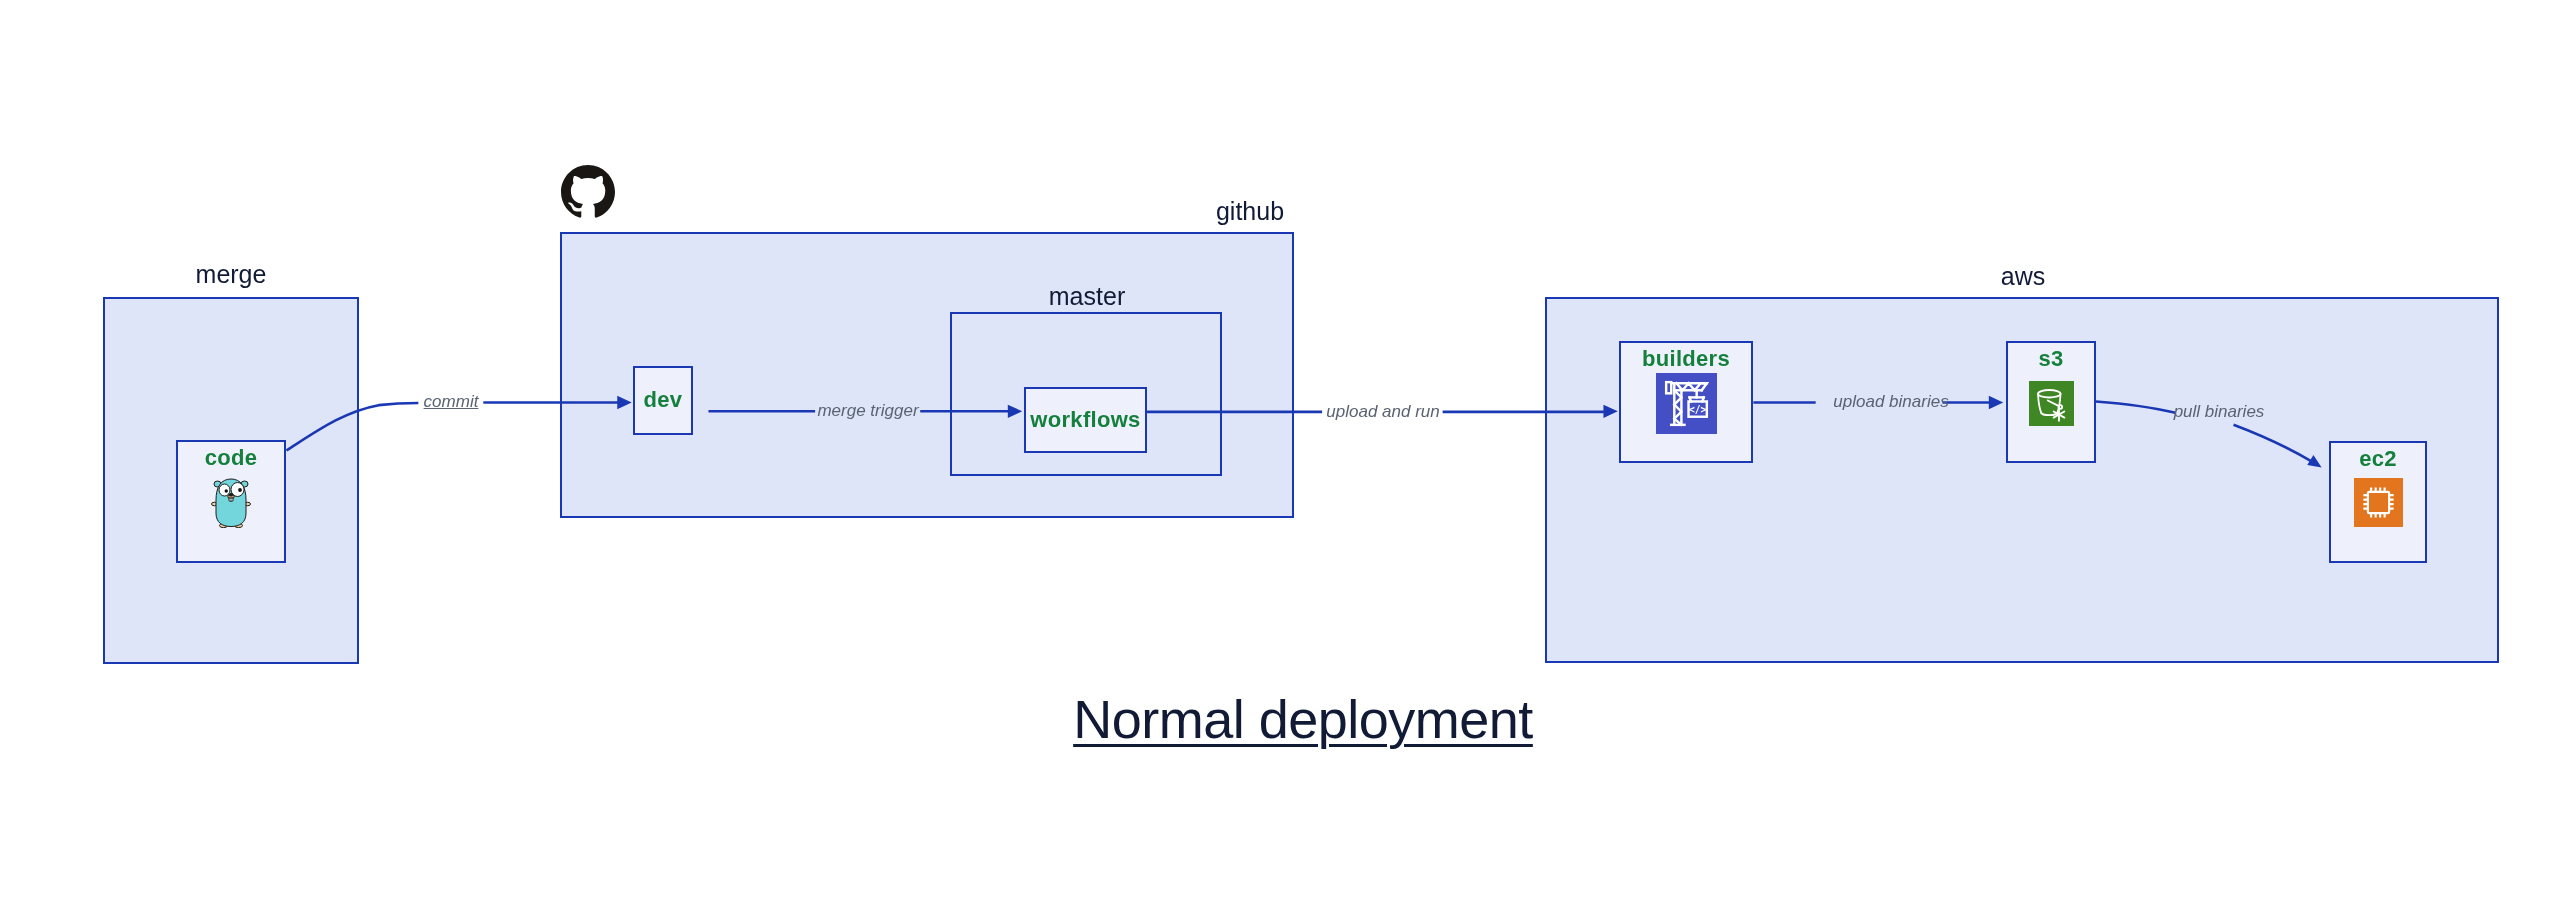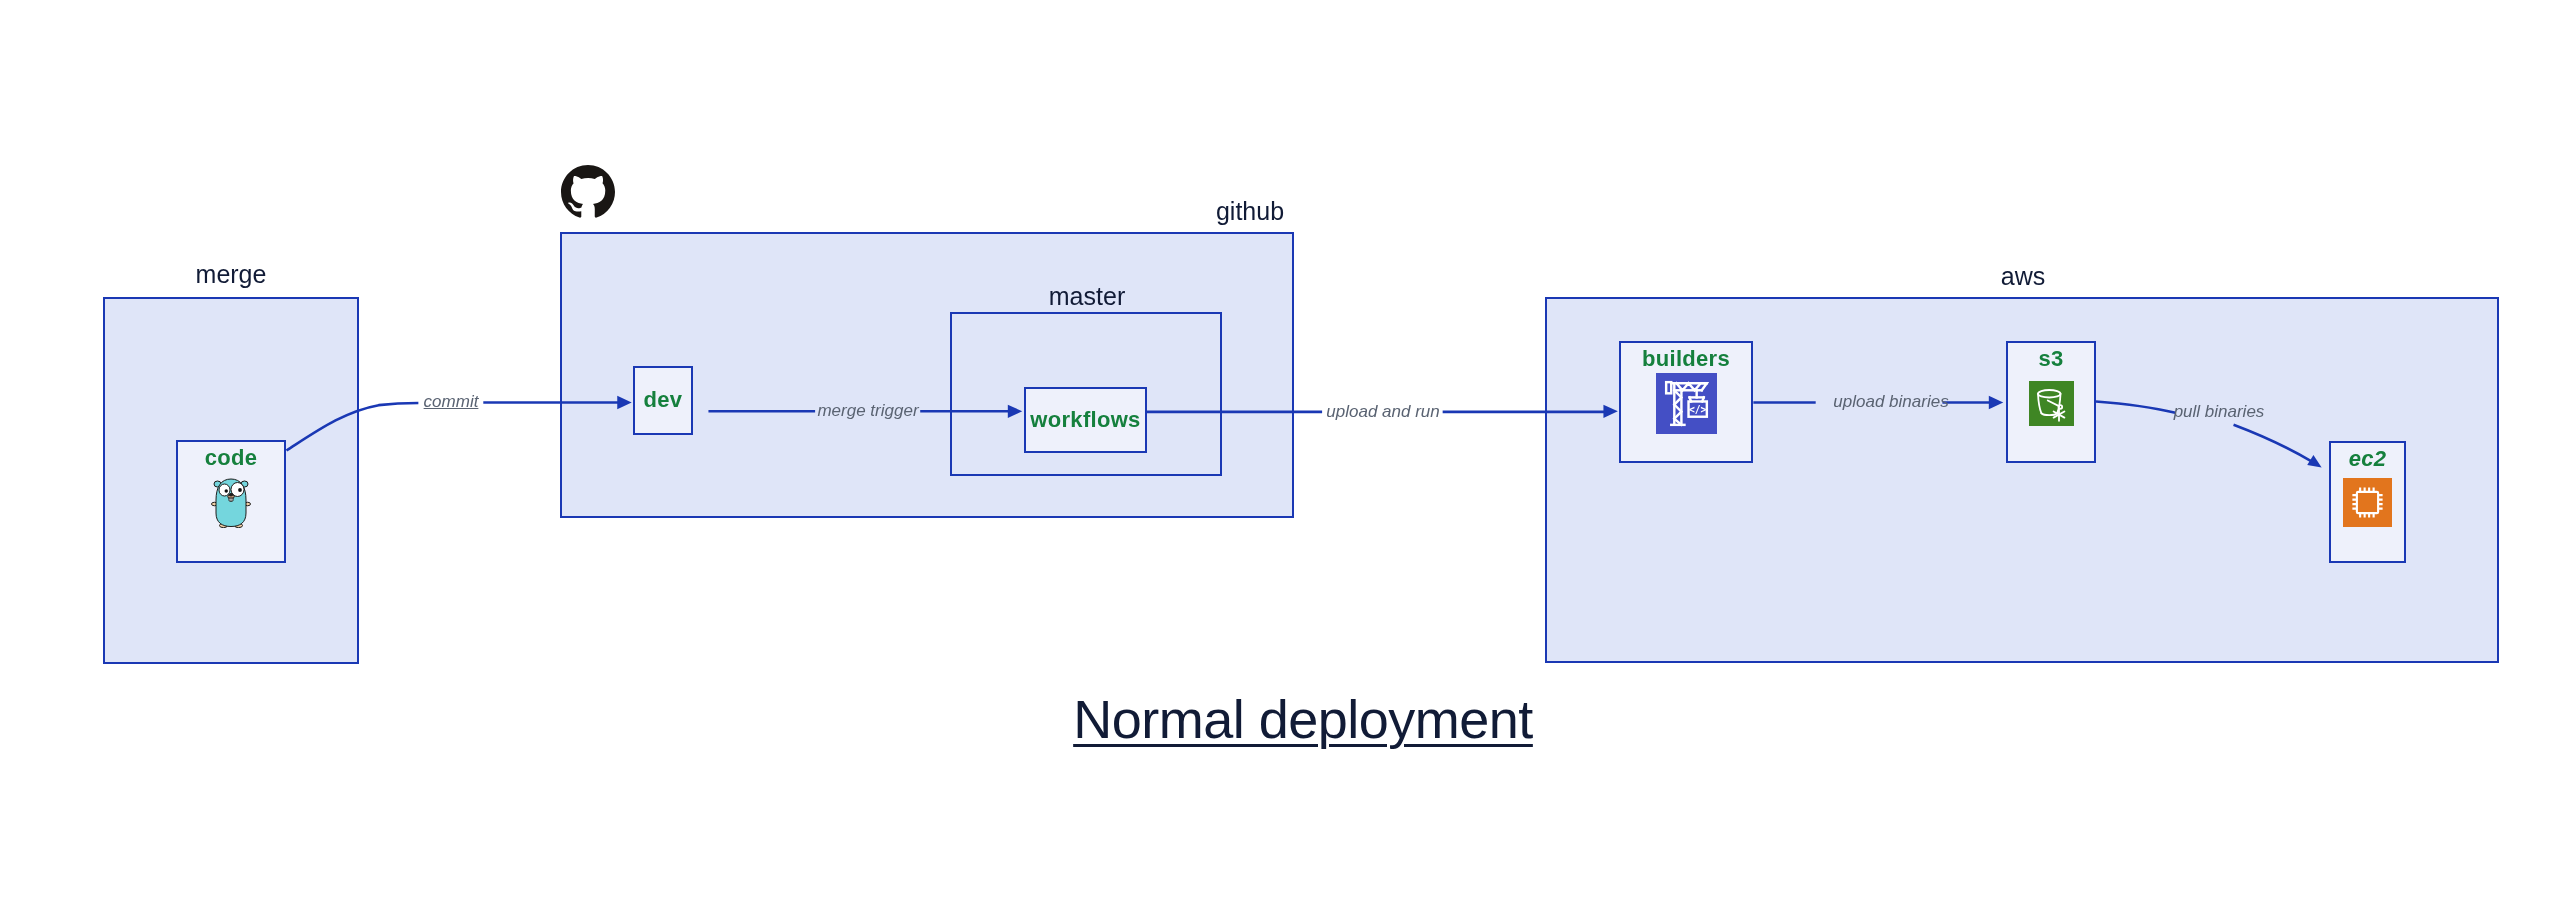--- a/index.html
+++ b/index.html
@@ -161,21 +161,21 @@
         <circle cx="41.8" cy="34.6" r="2.4"></circle>
       </g>
       <g stroke="#ffffff" stroke-width="2.4" stroke-linecap="round">
         <path d="M40 36.5 V53"></path>
         <path d="M32.8 40.7 L47.2 48.8"></path>
         <path d="M47.2 40.7 L32.8 48.8"></path>
       </g>
     </svg>
   </div>
 
-  <div class="node-box" style="left:2329px;top:441px;width:77px;height:122px;font-style:italic;">
+  <div class="node-box" style="left:2329px;top:441px;width:98px;height:122px;">
     <div class="node-label top-label">ec2</div>
     <svg width="49" height="49" viewBox="0 0 60 60" style="margin-top:8.2px;">
       <rect x="0" y="0" width="60" height="60" fill="var(--ec2orange)"></rect>
       <g stroke="#ffffff" stroke-width="2.6" fill="none">
         <rect x="17" y="17" width="26" height="26" rx="1.5"></rect>
         <path d="M21 11.5 V17 M26.5 11.5 V17 M32 11.5 V17 M37.5 11.5 V17"></path>
         <path d="M21 43 V48.5 M26.5 43 V48.5 M32 43 V48.5 M37.5 43 V48.5"></path>
         <path d="M11.5 21 H17 M11.5 26.5 H17 M11.5 32 H17 M11.5 37.5 H17"></path>
         <path d="M43 21 H48.5 M43 26.5 H48.5 M43 32 H48.5 M43 37.5 H48.5"></path>
       </g>

